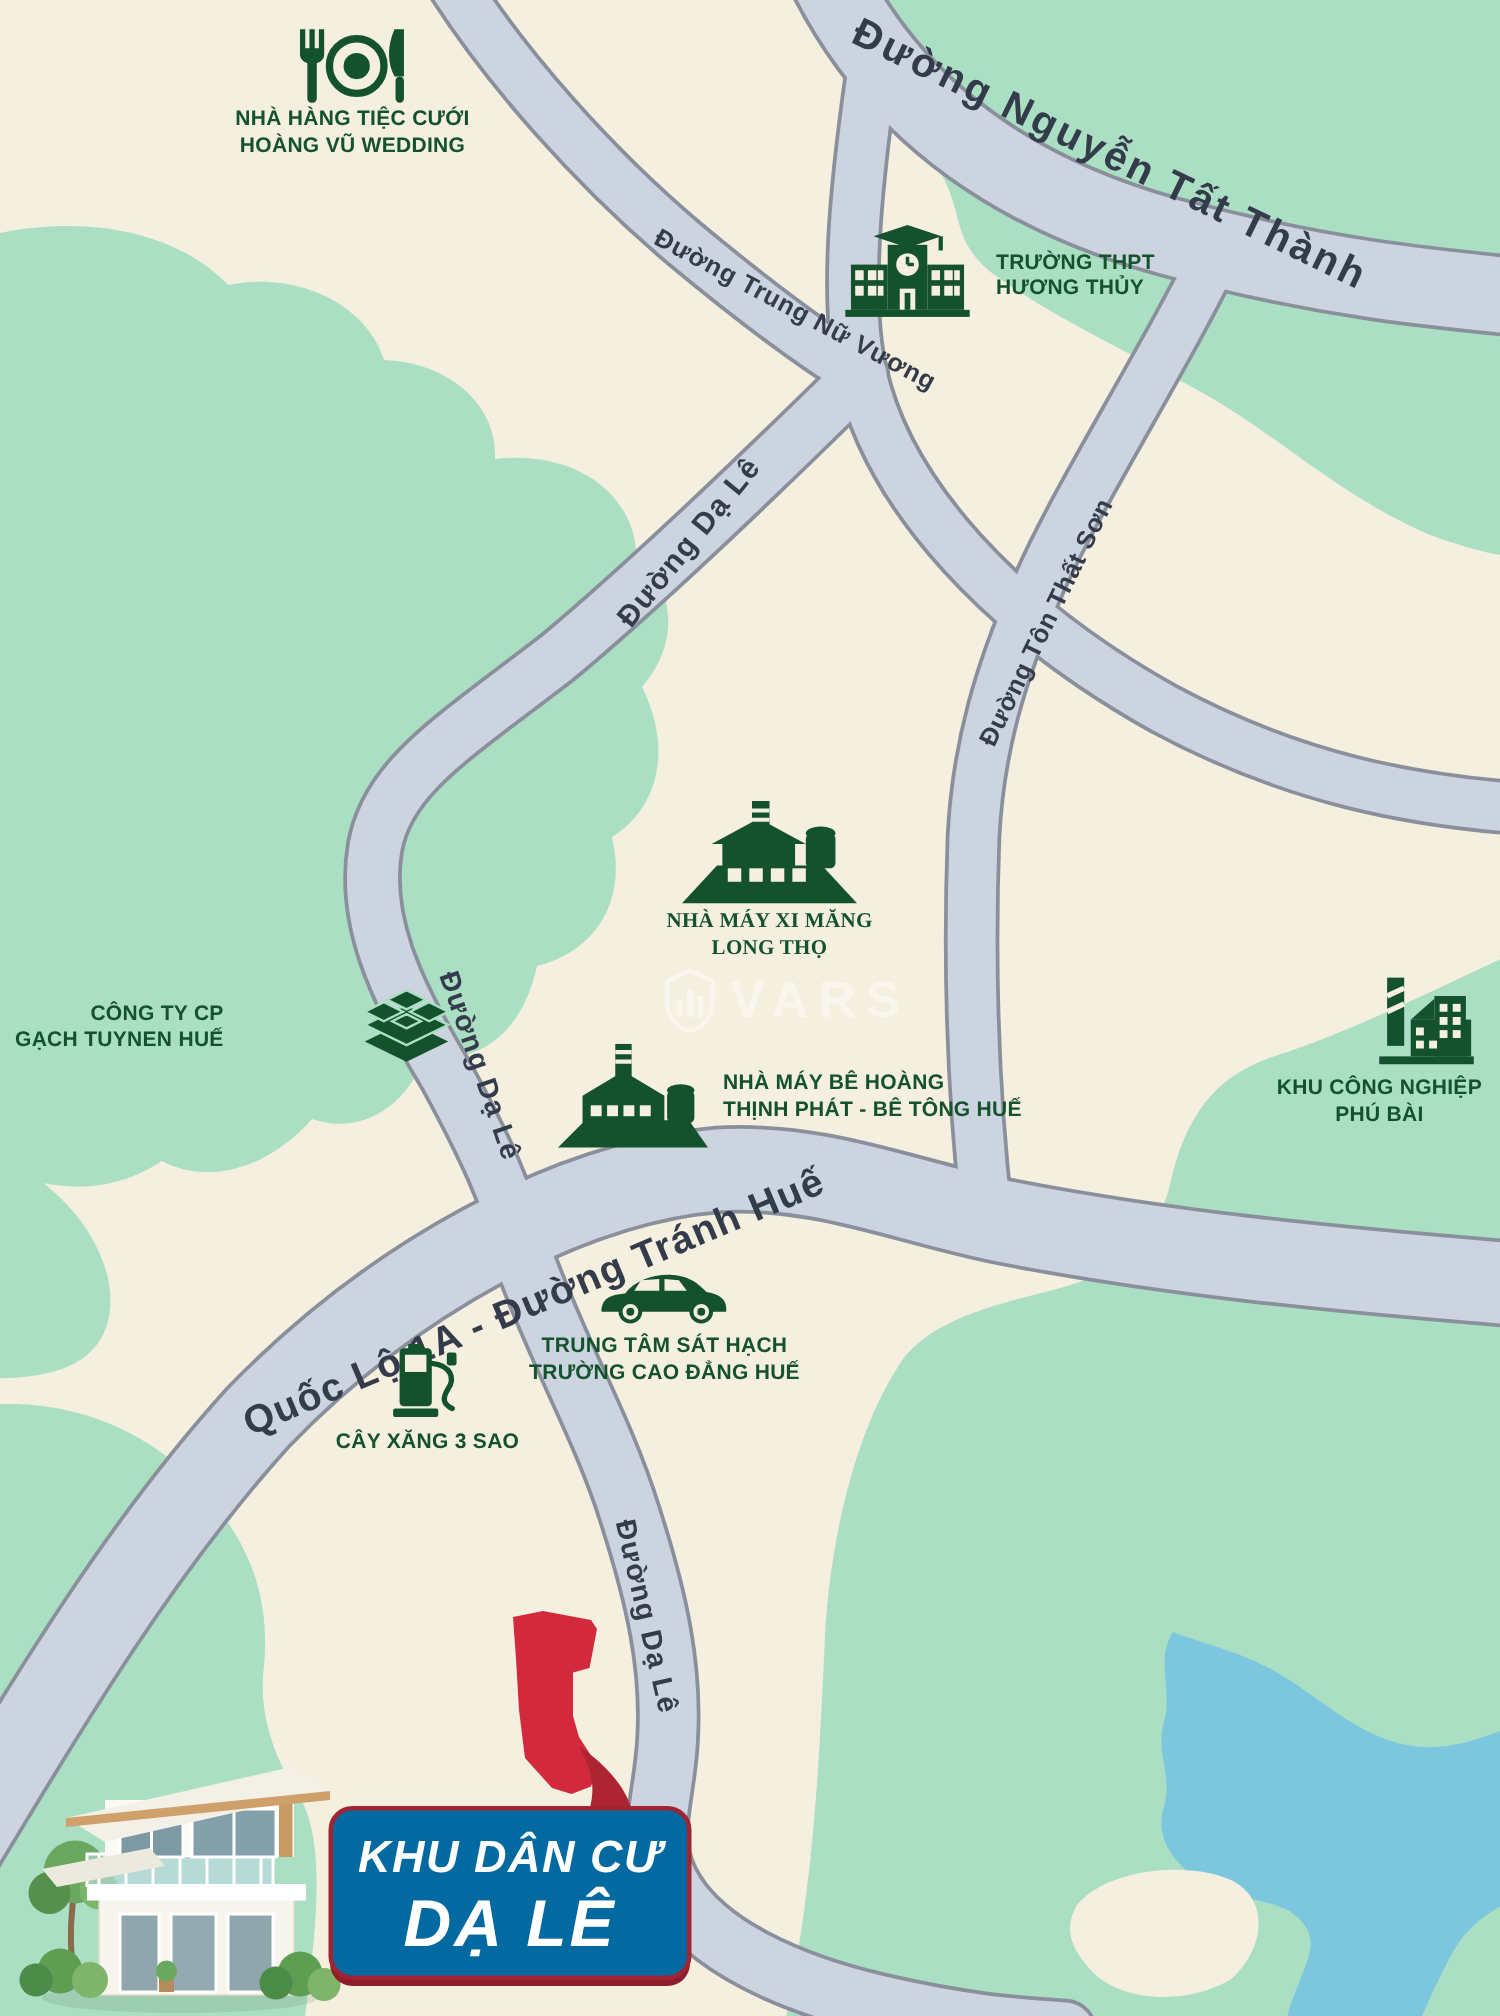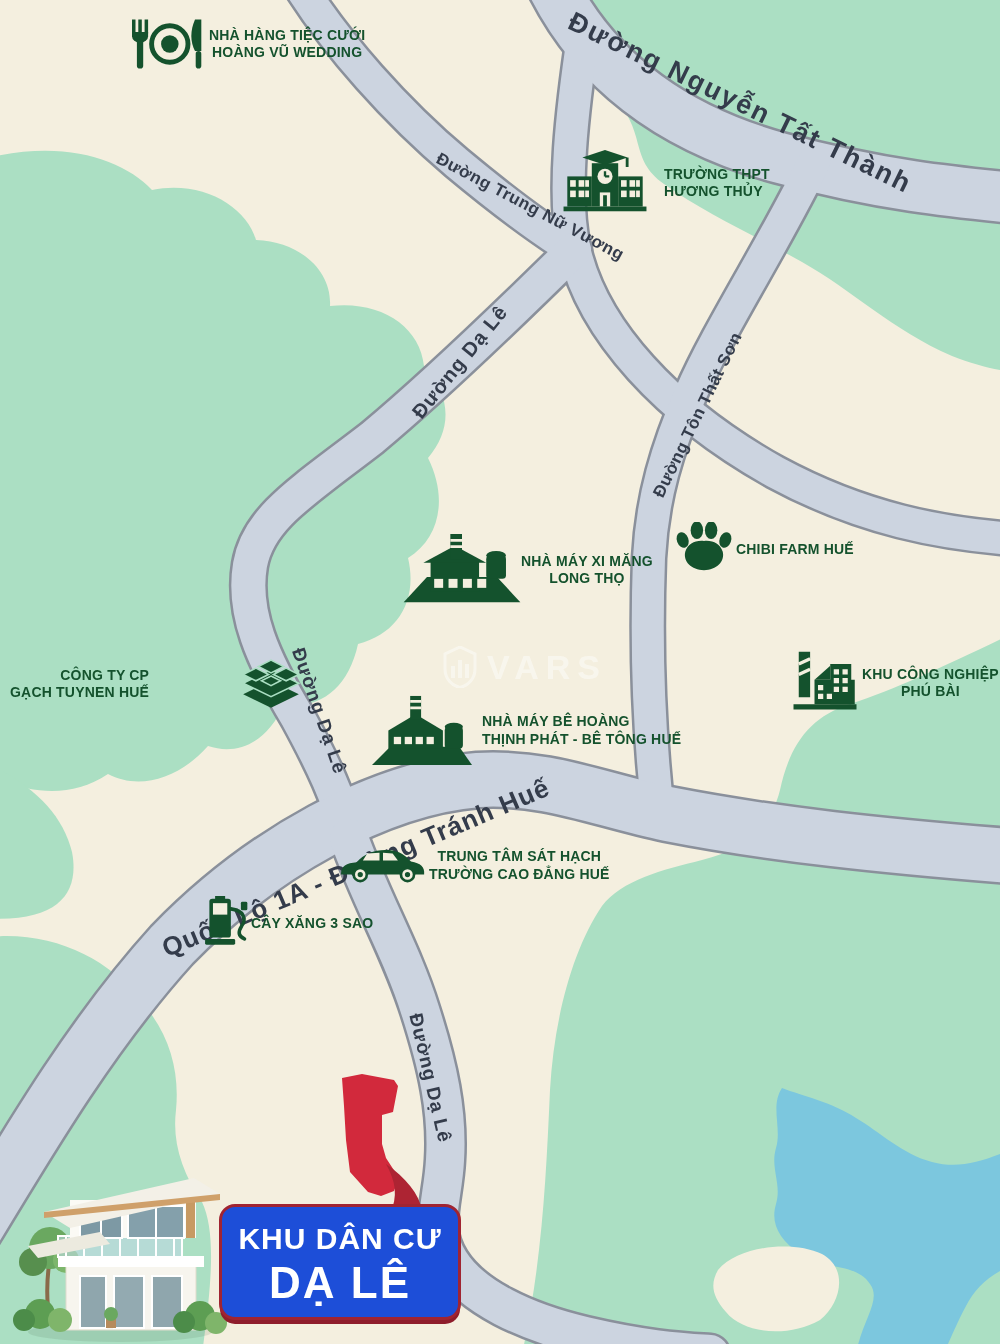--- a/index.html
+++ b/index.html
@@ -10,33 +10,33 @@
   
   .road-label{position:absolute;z-index:2;white-space:nowrap;color:#343c4b;
 
               font-weight:700;letter-spacing:2px;
               transform:translate(-50%,-50%) rotate(var(--rot,0deg));}
 
   
   .poi{position:absolute;z-index:2;color:#14522d;font-weight:700;
        font-size:14px;line-height:1.25;letter-spacing:.2px;}
   .poi .lines div{white-space:nowrap;}
-  .poi.col{display:flex;flex-direction:row;align-items:center;text-align:center;}
+  .poi.col{display:flex;flex-direction:column;align-items:center;text-align:center;}
   .poi.row{display:flex;flex-direction:row;align-items:center;}
   .poi .icon{flex:0 0 auto;}
   .ic{fill:#14522d;}
 
   
   .watermark{position:absolute;z-index:1;display:flex;align-items:center;gap:10px;
              opacity:.45;color:#ffffff;font-weight:700;font-size:34px;letter-spacing:7px;}
 
   
   .badge{position:absolute;z-index:3;left:219px;top:1204px;width:236px;height:110px;
-         background:#1d4ed8;border:3px solid #a02432;border-radius:16px;
-         box-shadow:0 5px 0 -1px #8e1d2b;color:#ffffff;text-align:center;}
+         background:#0369a1;border:3px solid #a02432;border-radius:16px;
+         box-shadow:0 5px 0 -1px #8e1d2b;color:#ffffff;text-align:center;font-style:italic;}
   .badge-line1{margin-top:15px;font-size:30px;font-weight:700;letter-spacing:1px;}
   .badge-line2{margin-top:2px;font-size:44px;font-weight:700;letter-spacing:2px;}
 
   .house{position:absolute;z-index:2;left:8px;top:1150px;}
 </style>
 </head>
 <body>
 
 <div class="stage">
 
@@ -161,40 +161,26 @@
         <ellipse cx="103" cy="24" rx="11" ry="5"></ellipse>
         <rect x="92" y="24" width="22" height="26" rx="4"></rect>
         <g fill="#f4efdf">
           <rect x="34" y="50" width="10" height="10"></rect>
             <rect x="50" y="50" width="10" height="10"></rect>
           <rect x="66" y="50" width="10" height="10"></rect>
             <rect x="82" y="50" width="10" height="10"></rect>
         </g>
       </g>
     </svg>
-    <div class="lines" style="margin-top:2px;">
+    <div class="lines" style="margin-top:2px;font-family:Liberation Serif, serif;">
       <div>NHÀ MÁY XI MĂNG</div>
       <div>LONG THỌ</div>
     </div>
   </div>
 
-  <div class="poi col" style="left:672px;top:522px;width:200px;">
-    <svg class="icon" width="64" height="52" viewBox="0 0 72 58">
-      <g class="ic">
-        <ellipse cx="12" cy="20" rx="6.5" ry="9" transform="rotate(-20 12 20)"></ellipse>
-        <ellipse cx="28" cy="9" rx="7" ry="10"></ellipse>
-        <ellipse cx="44" cy="9" rx="7" ry="10"></ellipse>
-        <ellipse cx="60" cy="20" rx="6.5" ry="9" transform="rotate(20 60 20)"></ellipse>
-        <path d="M36,54 C22,54 12,44 15,33 C18,24 26,20 36,21 C46,20 54,24 57,33 C60,44 50,54 36,54 Z"></path>
-      </g>
-    </svg>
-    <div class="lines" style="margin-top:3px;">
-      <div>CHIBI FARM HUẾ</div>
-    </div>
-  </div>
 
   <div class="poi row" style="left:10px;top:658px;width:292px;justify-content:space-between;">
     <div class="lines" style="text-align:right;margin-right:10px;">
       <div>CÔNG TY CP</div>
       <div>GẠCH TUYNEN HUẾ</div>
     </div>
     <svg class="icon" width="62" height="52" viewBox="0 0 78 64">
       <g class="ic">
         <path d="M4,45 L39,28 L74,45 L39,62 Z"></path>
         <path d="M4,31 L39,14 L74,31 L39,48 Z" stroke="#abdfc3" stroke-width="2"></path>
@@ -224,21 +210,21 @@
             <rect x="60" y="47" width="8" height="8"></rect>
         </g>
       </g>
     </svg>
     <div class="lines" style="margin-left:10px;">
       <div>NHÀ MÁY BÊ HOÀNG</div>
       <div>THỊNH PHÁT - BÊ TÔNG HUẾ</div>
     </div>
   </div>
 
-  <div class="poi col" style="left:788px;top:650px;width:200px;">
+  <div class="poi col" style="left:788px;top:650px;width:200px;align-items:flex-end;">
     <svg class="icon" width="74" height="63" viewBox="0 0 84 72">
       <g class="ic">
         <rect x="12" y="2" width="13" height="52"></rect>
         <path d="M12,16 L25,10 M12,28 L25,22" stroke="#f4efdf" stroke-width="4"></path>
         <polygon points="30,34 48,18 48,34"></polygon>
         <rect x="30" y="34" width="46" height="28"></rect>
         <rect x="48" y="16" width="24" height="46"></rect>
         <g fill="#f4efdf">
           <rect x="52" y="22" width="6" height="6"></rect>
             <rect x="62" y="22" width="6" height="6"></rect>

